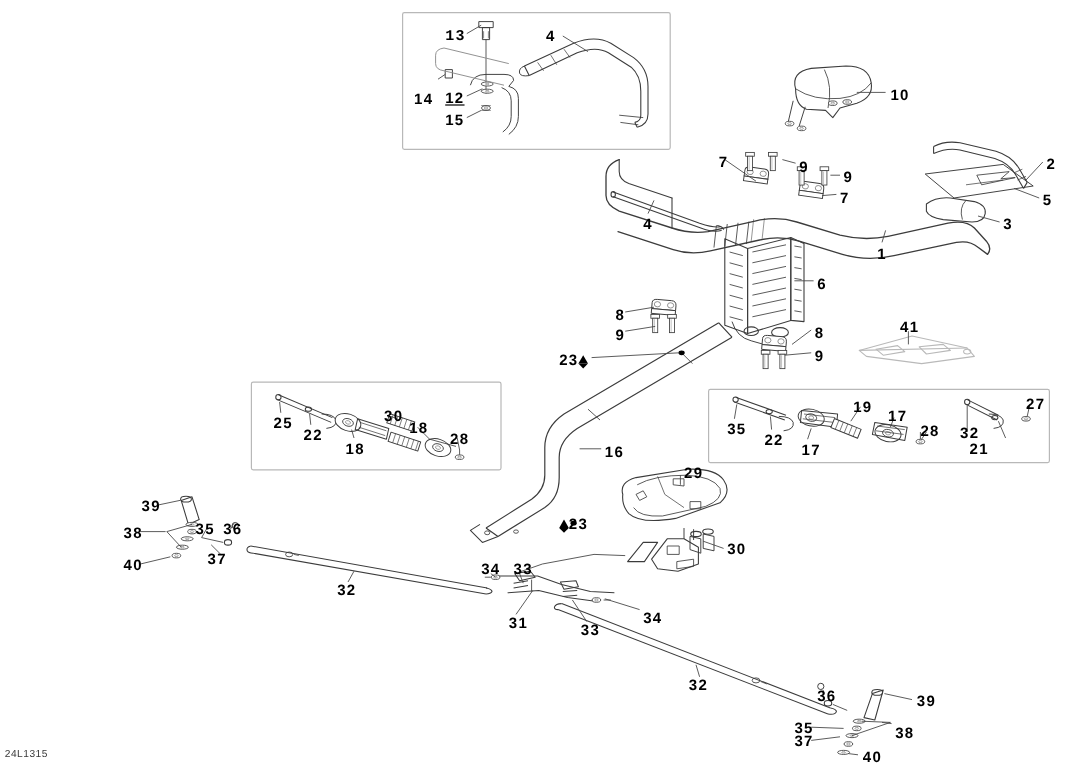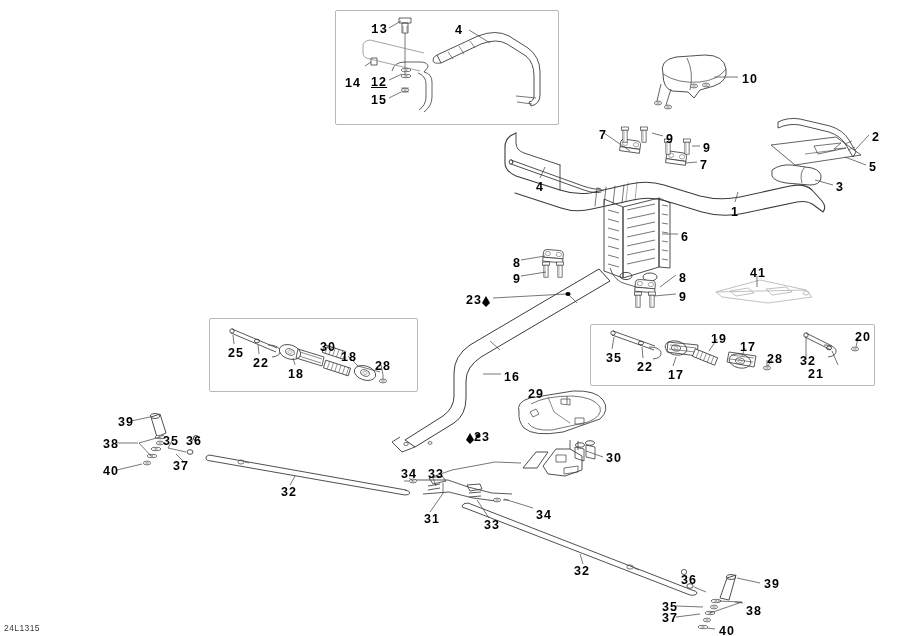--- a/index.html
+++ b/index.html
@@ -495,24 +495,24 @@
   <div class="callout" style="left:466px;top:294px;">
     <span>23</span><span class="diamond"></span>
   </div>
   <div class="callout" style="left:466px;top:431px;">
     <span class="diamond"></span><span>23</span>
   </div>
 
   <div class="callout" style="left:606px;top:352px;">35</div>
   <div class="callout" style="left:228px;top:347px;">25</div>
   <div class="callout" style="left:800px;top:355px;">32</div>
-  <div class="callout" style="left:855px;top:331px;">20</div>
+  <div class="callout" style="left:855px;top:331px;">27</div>
   <div class="callout" style="left:375px;top:360px;">28</div>
   <div class="callout" style="left:767px;top:353px;">28</div>
-  <div class="callout" style="left:528px;top:388px;text-align:center;">29</div>
+  <div class="callout" style="left:570px;top:388px;text-align:center;">29</div>
   <div class="callout" style="left:606px;top:452px;">30</div>
   <div class="callout" style="left:424px;top:513px;">31</div>
   <div class="callout" style="left:281px;top:486px;">32</div>
   <div class="callout" style="left:574px;top:565px;">32</div>
   <div class="callout" style="left:428px;top:468px;">33</div>
   <div class="callout" style="left:484px;top:519px;">33</div>
   <div class="callout" style="left:401px;top:468px;">34</div>
   <div class="callout" style="left:536px;top:509px;">34</div>
   <div class="callout" style="left:163px;top:435px;">35</div>
   <div class="callout" style="left:662px;top:601px;">35</div>

